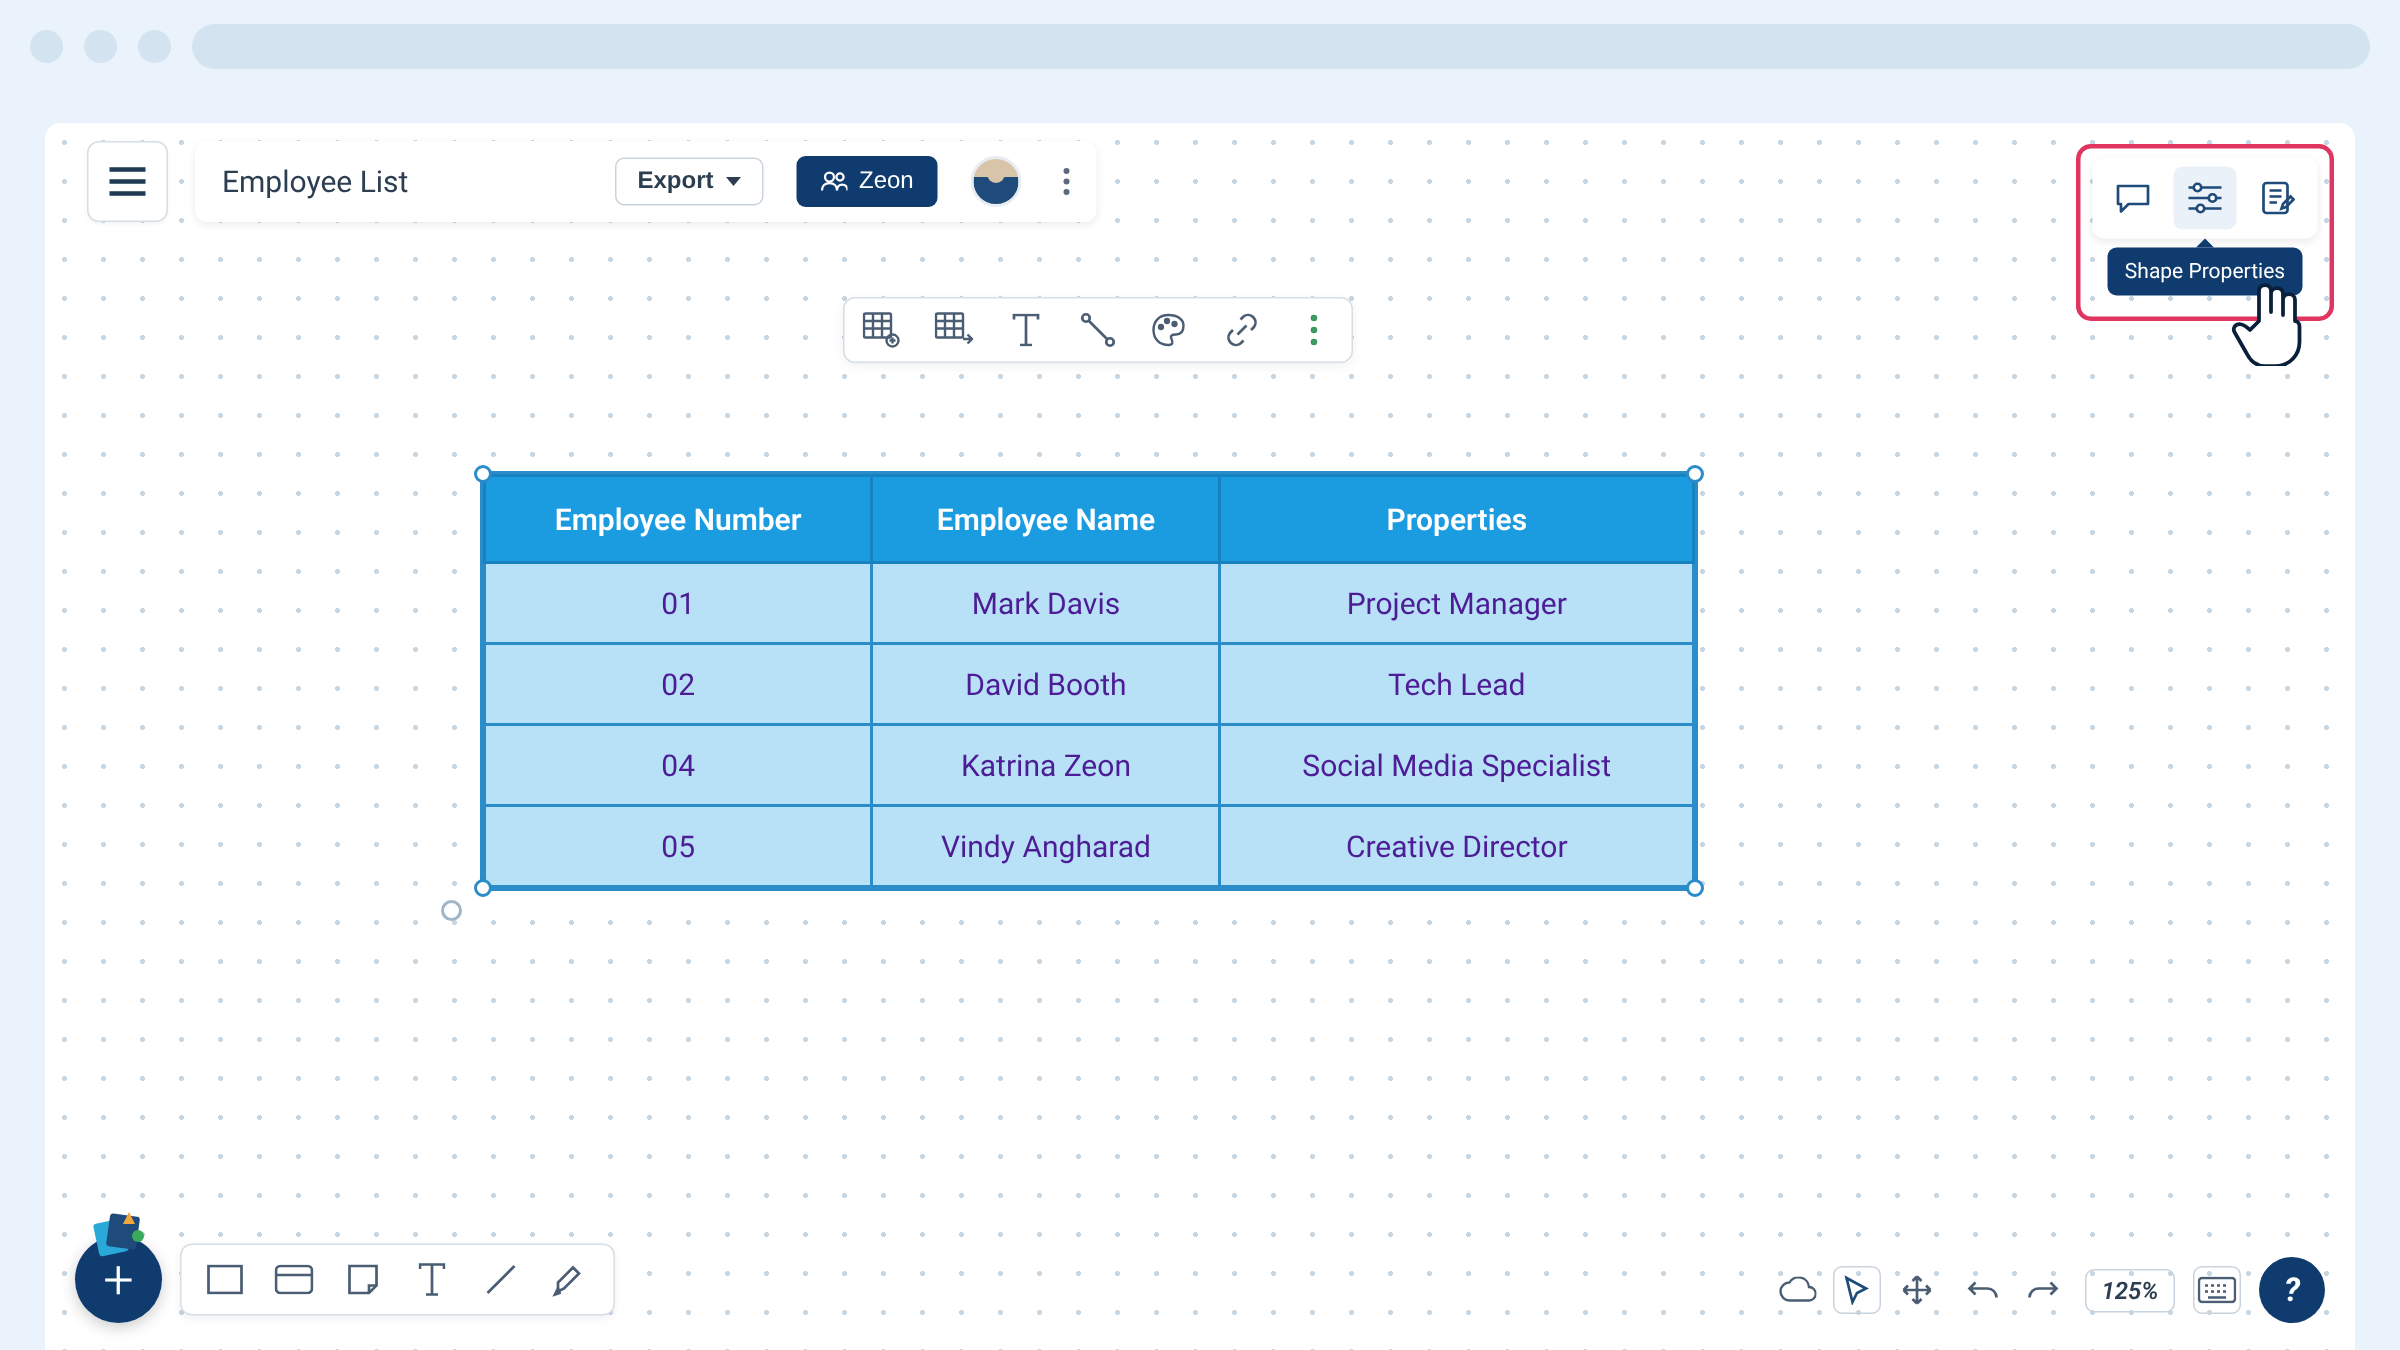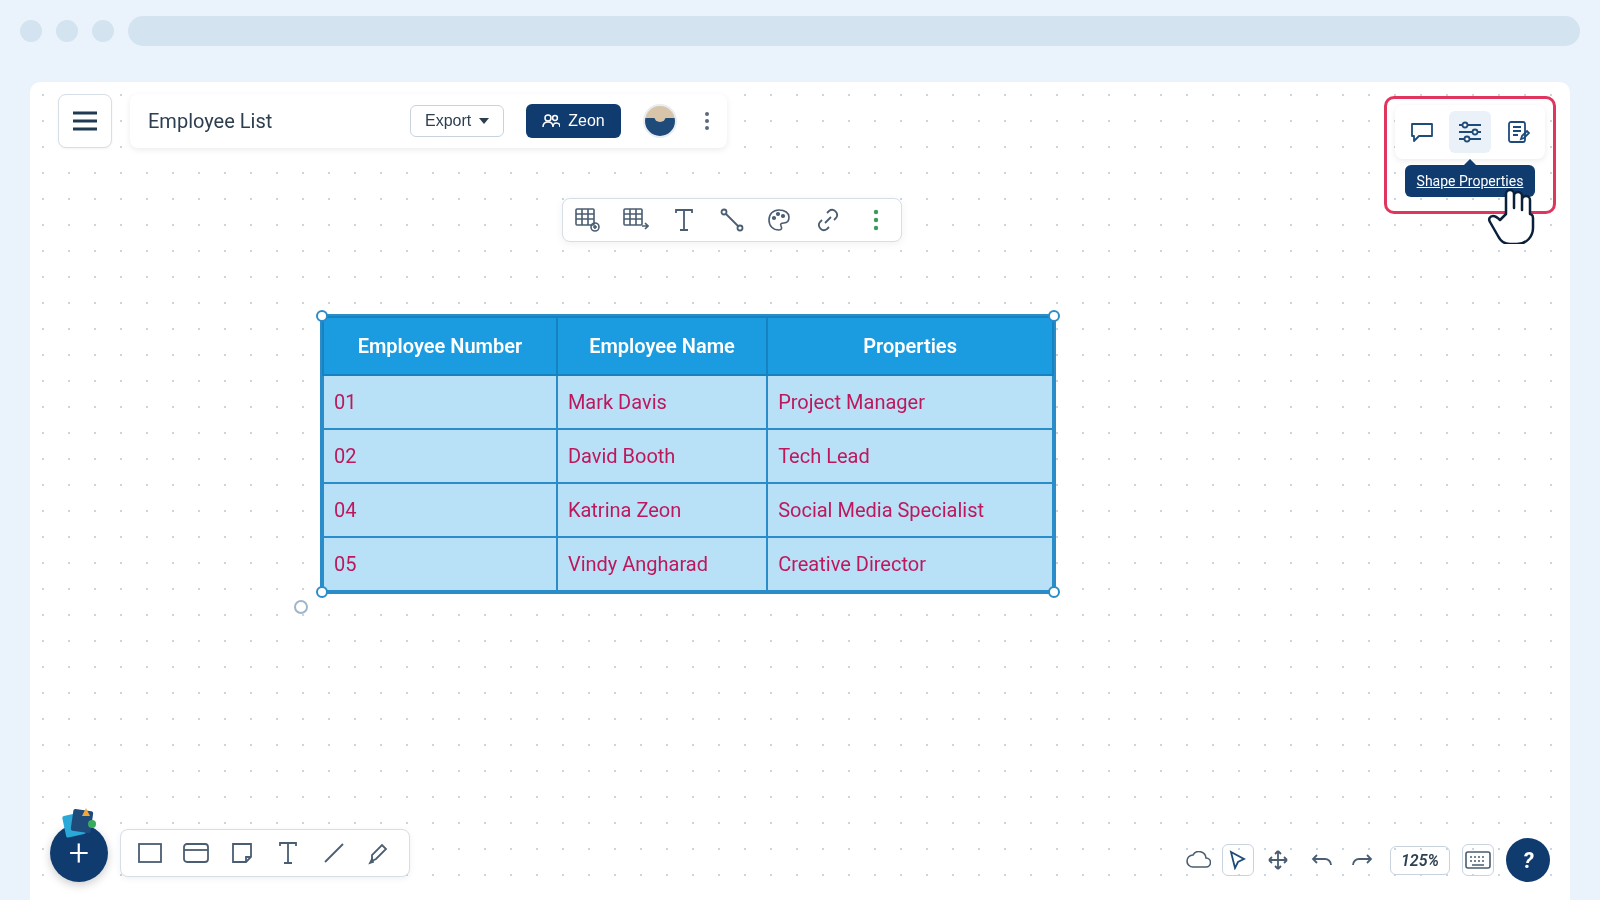--- a/index.html
+++ b/index.html
@@ -42,21 +42,21 @@
   display: flex; align-items: center; justify-content: center; cursor: pointer;
   box-shadow: 0 1px 3px rgba(0,0,0,0.05);
 }
 .title-card {
   background: #fff; border-radius: 8px; box-shadow: 0 2px 6px rgba(0,0,0,0.08);
   display: flex; align-items: center; padding: 8px 12px 8px 18px; gap: 22px; height: 54px;
 }
 .title-text { font-size: 20px; color: #2c3e50; min-width: 240px; }
 .export-btn {
   border: 1px solid #c9d3de; border-radius: 6px; padding: 6px 14px; font-size: 16px;
-  color: #2c3e50; background: #fff; display: flex; align-items: center; gap: 8px; cursor: pointer;
+  color: #2c3e50; background: #fff; display: flex; align-items: center; gap: 8px; cursor: pointer; font-weight: bold;
 }
 .share-btn {
   background: #0f3b6f; color: #fff; border-radius: 6px; padding: 8px 16px; font-size: 16px;
   border: none; display: flex; align-items: center; gap: 8px; cursor: pointer;
 }
 .avatar {
   width: 34px; height: 34px; border-radius: 50%; background: linear-gradient(#d8c4a8 40%, #1f4b7a 40%);
   border: 2px solid #e8edf3; position: relative; overflow: hidden;
 }
 .avatar::before {
@@ -83,49 +83,48 @@
   display:flex; gap:6px; padding:6px;
 }
 .r-icon {
   width:42px; height:42px; border-radius:6px; display:flex; align-items:center; justify-content:center;
   cursor:pointer; color:#1f4b7a;
 }
 .r-icon.active { background:#eaf1f8; }
 .tooltip {
   background:#0f3b6f; color:#fff; font-size:14px; padding:8px 12px; border-radius:6px;
   position:relative;
-  text-decoration:underline;
 }
 .tooltip::before {
   content:""; position:absolute; top:-6px; left:50%; transform:translateX(-50%);
   border-left:6px solid transparent; border-right:6px solid transparent;
   border-bottom:6px solid #0f3b6f;
 }
 .cursor-hand {
   position:absolute; right:30px; top:102px; pointer-events:none;
 }
 .table-shape {
-  position: absolute; top: 232px; left: 290px; width: 736px;
+  position: absolute; top: 232px; left: 290px; width: 812px;
   border: 2px solid #2a8cc9;
 }
 .sel-handle {
   position:absolute; width:12px; height:12px; background:#fff; border:2px solid #2a8cc9; border-radius:50%;
 }
 .sel-nw{top:-6px;left:-6px;} .sel-ne{top:-6px;right:-6px;} .sel-sw{bottom:-6px;left:-6px;} .sel-se{bottom:-6px;right:-6px;}
 .conn-handle {
   position:absolute; width:14px; height:14px; border:2px solid #9fb6c9; border-radius:50%; background:#fff;
   left:-28px; bottom:-22px;
 }
 .tbl { width:100%; border-collapse: collapse; }
 .tbl th {
   background:#1b9be0; color:#fff; font-weight:600; font-size:20px; padding:16px 10px;
   border:2px solid #1683c0;
 }
 .tbl td {
-  background:#b8e0f7; color:#be185d; font-size:20px; padding:14px 10px; text-align:left;
+  background:#b8e0f7; color:#4c1d95; font-size:20px; padding:14px 10px; text-align:center;
   border:2px solid #2a8cc9;
 }
 .bottom-toolbar {
   position:absolute; bottom:18px; left:20px; display:flex; align-items:center; gap:12px;
 }
 .fab {
   width:58px; height:58px; background:#0f3b6f; border-radius:50%; color:#fff;
   display:flex; align-items:center; justify-content:center; font-size:36px; font-weight:300;
   cursor:pointer; box-shadow:0 3px 10px rgba(0,0,0,0.2); position:relative;
 }

